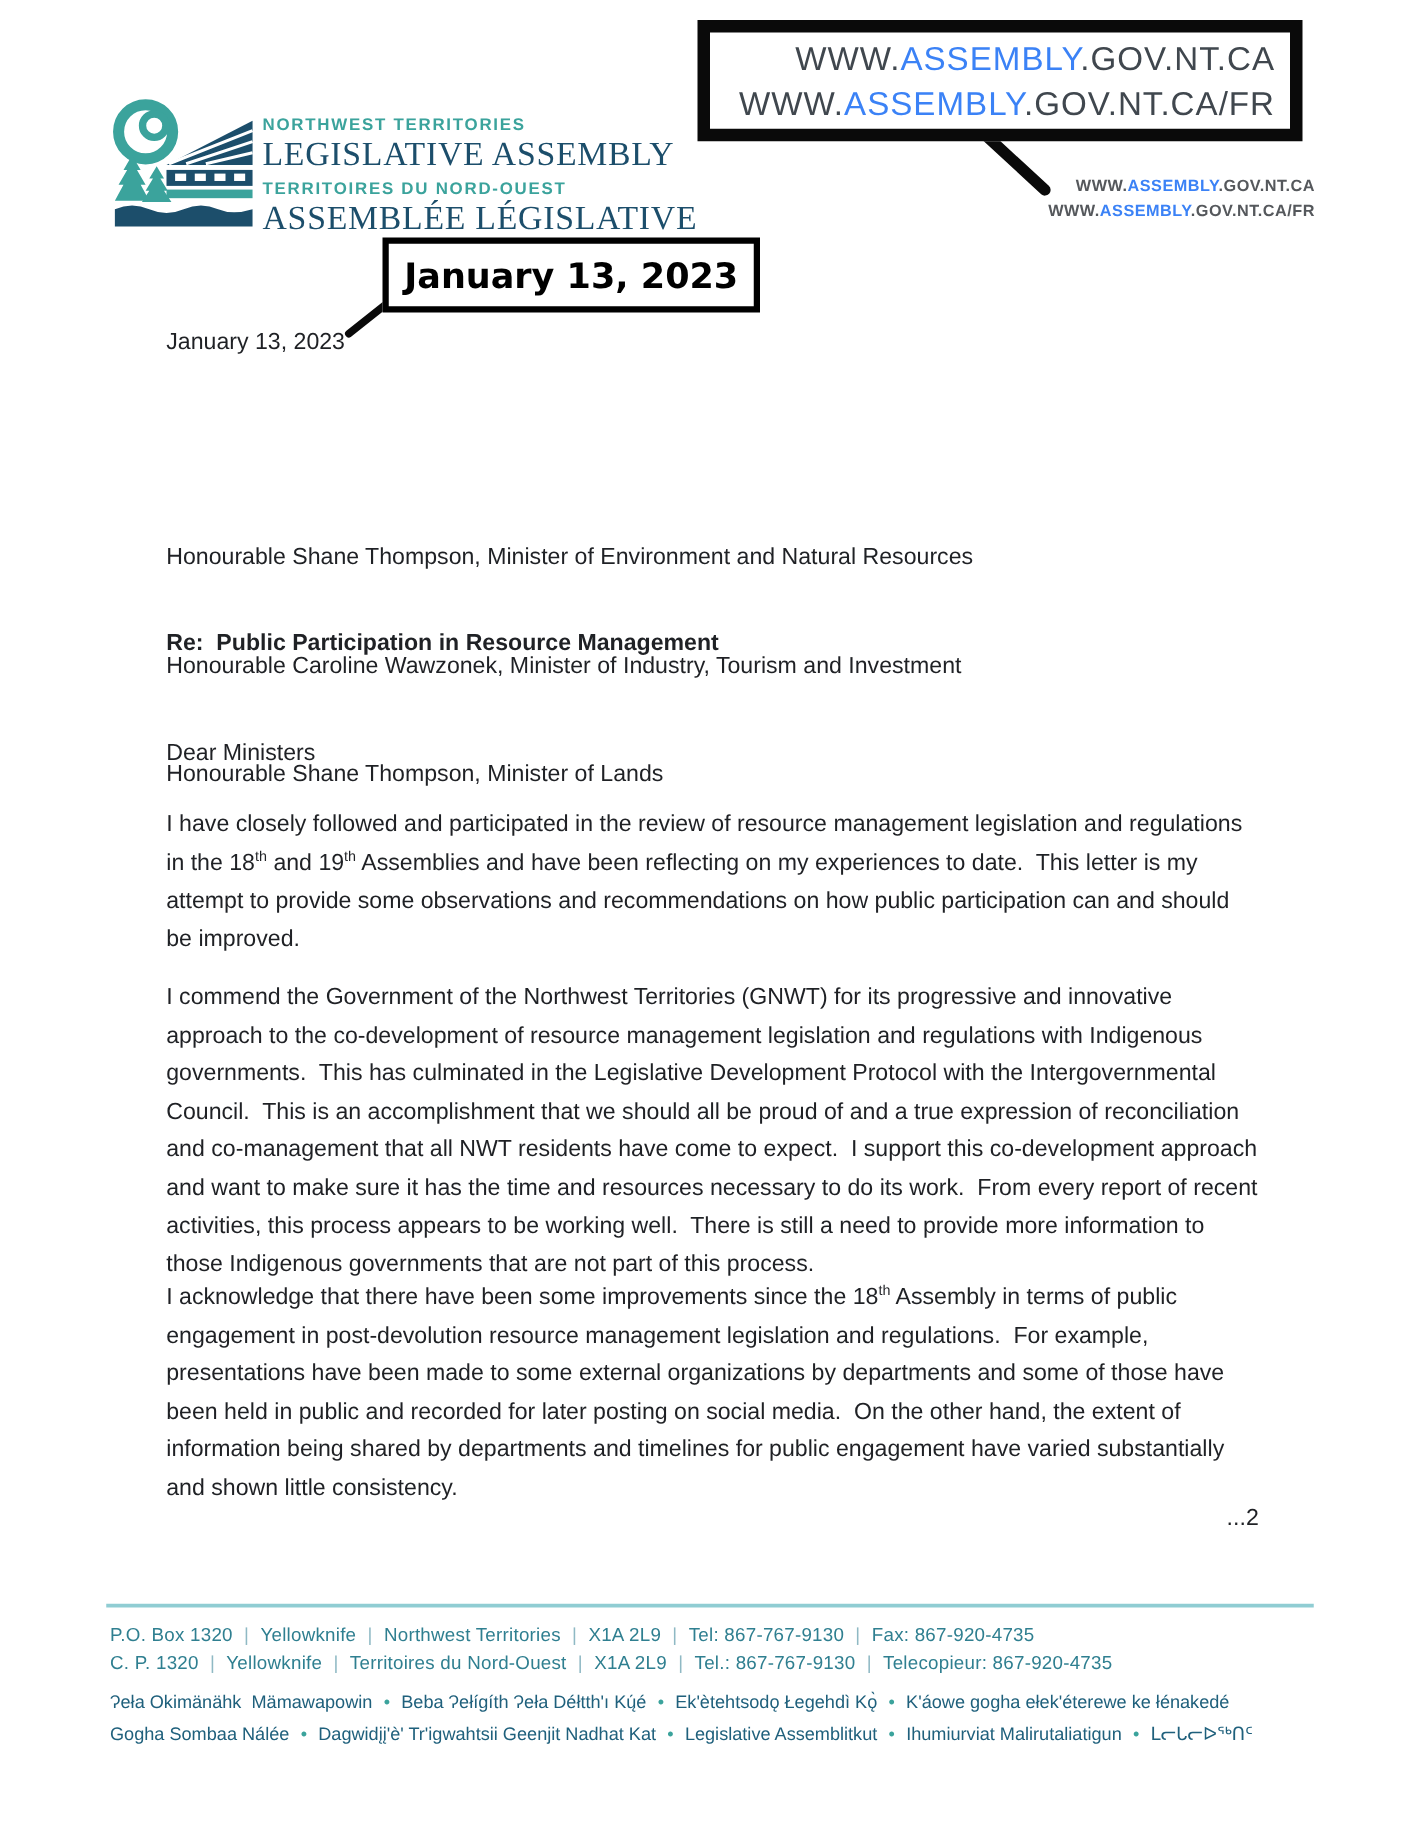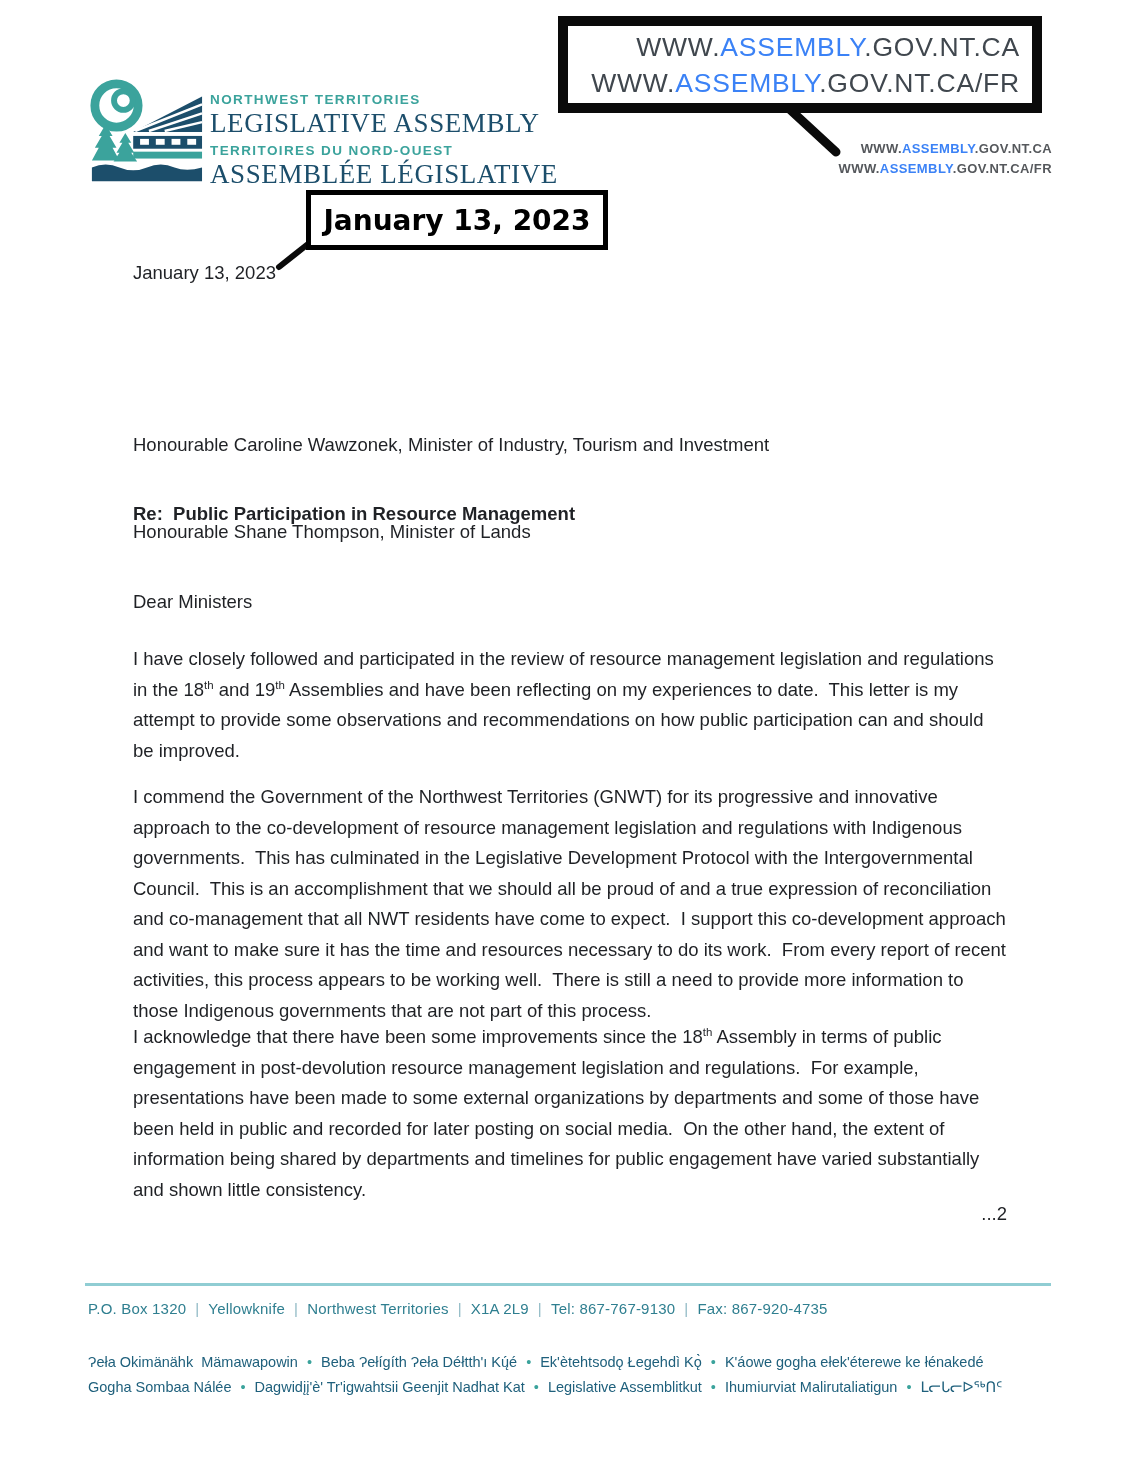--- a/index.html
+++ b/index.html
@@ -102,32 +102,34 @@
     <div class="su-line"><span>WWW.</span><span class="u-teal">ASSEMBLY</span><span>.GOV.NT.CA/FR</span></div>
   </div>
 
   <div class="date-callout">
     <span>January 13, 2023</span>
   </div>
 
   <div class="abs ltxt date-line">January 13, 2023</div>
 
   <div class="abs ltxt recipients">
+    <div>Honourable Shane Thompson, Minister of Environment and Natural Resources</div>
     <div>Honourable Caroline Wawzonek, Minister of Industry, Tourism and Investment</div>
     <div>Honourable Shane Thompson, Minister of Lands</div>
   </div>
 
   <div class="abs ltxt subject">Re:  Public Participation in Resource Management</div>
 
   <div class="abs ltxt salutation">Dear Ministers</div>
 
   <div class="abs ltxt para p1"><span>I have closely followed and participated in the review of resource management legislation and regulations in the 18</span><sup>th</sup><span> and 19</span><sup>th</sup><span> Assemblies and have been reflecting on my experiences to date.  This letter is my attempt to provide some observations and recommendations on how public participation can and should be improved.</span></div>
   <div class="abs ltxt para p2"><span>I commend the Government of the Northwest Territories (GNWT) for its progressive and innovative approach to the co-development of resource management legislation and regulations with Indigenous governments.  This has culminated in the Legislative Development Protocol with the Intergovernmental Council.  This is an accomplishment that we should all be proud of and a true expression of reconciliation and co-management that all NWT residents have come to expect.  I support this co-development approach and want to make sure it has the time and resources necessary to do its work.  From every report of recent activities, this process appears to be working well.  There is still a need to provide more information to those Indigenous governments that are not part of this process.</span></div>
   <div class="abs ltxt para p3"><span>I acknowledge that there have been some improvements since the 18</span><sup>th</sup><span> Assembly in terms of public engagement in post-devolution resource management legislation and regulations.  For example, presentations have been made to some external organizations by departments and some of those have been held in public and recorded for later posting on social media.  On the other hand, the extent of information being shared by departments and timelines for public engagement have varied substantially and shown little consistency.</span></div>
 
   <div class="abs ltxt page-marker">...2</div>
 
   <div class="footer-rule"></div>
   <div class="contact contact-en"><span>P.O. Box 1320</span><span class="sep-pipe">|</span><span>Yellowknife</span><span class="sep-pipe">|</span><span>Northwest Territories</span><span class="sep-pipe">|</span><span>X1A 2L9</span><span class="sep-pipe">|</span><span>Tel: 867-767-9130</span><span class="sep-pipe">|</span><span>Fax: 867-920-4735</span></div>
+  <div class="contact contact-fr"><span>C. P. 1320</span><span class="sep-pipe">|</span><span>Yellowknife</span><span class="sep-pipe">|</span><span>Territoires du Nord-Ouest</span><span class="sep-pipe">|</span><span>X1A 2L9</span><span class="sep-pipe">|</span><span>Tel.: 867-767-9130</span><span class="sep-pipe">|</span><span>Telecopieur: 867-920-4735</span></div>
   <div class="langs langs-1"><span>Ɂeła Okimänähk  Mämawapowin</span><span class="sep-dot">•</span><span>Beba Ɂełígíth Ɂeła Déłtth'ı Kų́é</span><span class="sep-dot">•</span><span>Ek'ètehtsodǫ Łegehdì Kǫ̀</span><span class="sep-dot">•</span><span>K'áowe gogha ełek'éterewe ke łénakedé</span></div>
   <div class="langs langs-2"><span>Gogha Sombaa Nálée</span><span class="sep-dot">•</span><span>Dagwidįį'è' Tr'igwahtsii Geenjit Nadhat Kat</span><span class="sep-dot">•</span><span>Legislative Assemblitkut</span><span class="sep-dot">•</span><span>Ihumiurviat Malirutaliatigun</span><span class="sep-dot">•</span><span>ᒪᓕᒐᓕᐅᖅᑎᑦ</span></div>
 
 </div>
 
 </body></html>

